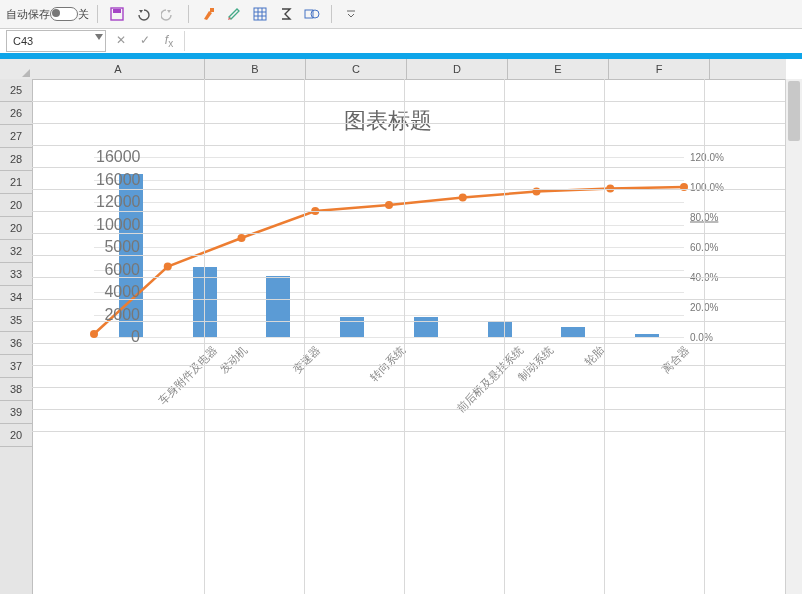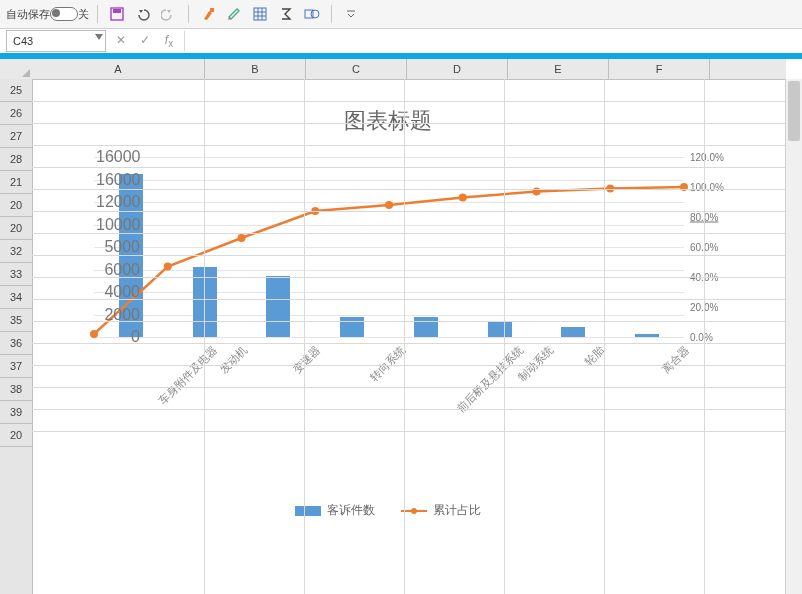--- a/index.html
+++ b/index.html
@@ -185,24 +185,20 @@
             <circle cx="147.5" cy="80.99999999999999" r="4" fill="#ed7d31"></circle>
             <circle cx="221.25" cy="54.000000000000014" r="4" fill="#ed7d31"></circle>
             <circle cx="295" cy="48" r="4" fill="#ed7d31"></circle>
             <circle cx="368.75" cy="40.5" r="4" fill="#ed7d31"></circle>
             <circle cx="442.5" cy="34.5" r="4" fill="#ed7d31"></circle>
             <circle cx="516.25" cy="31.5" r="4" fill="#ed7d31"></circle>
             <circle cx="590" cy="30" r="4" fill="#ed7d31"></circle>
           </svg>
         </div>
       <div id="xlabels"></div>
-      <div class="legend">
-        <span><span class="leg-swatch-bar"></span><span>客诉件数</span></span>
-        <span><span class="leg-swatch-line"></span><span>累计占比</span></span>
-      </div>
     <div class="yl" style="top: 232px;">0</div>
         <div class="yl" style="top: 209.5px;">2000</div>
         <div class="yl" style="top: 187px;">4000</div>
         <div class="yl" style="top: 164.5px;">6000</div>
         <div class="yl" style="top: 142px;">5000</div>
         <div class="yl" style="top: 119.5px;">10000</div>
         <div class="yl" style="top: 97px;">12000</div>
         <div class="yl" style="top: 74.5px;">16000</div>
         <div class="yl" style="top: 52px;">16000</div>
         <div class="yr" style="top: 232px;">0.0%</div>

